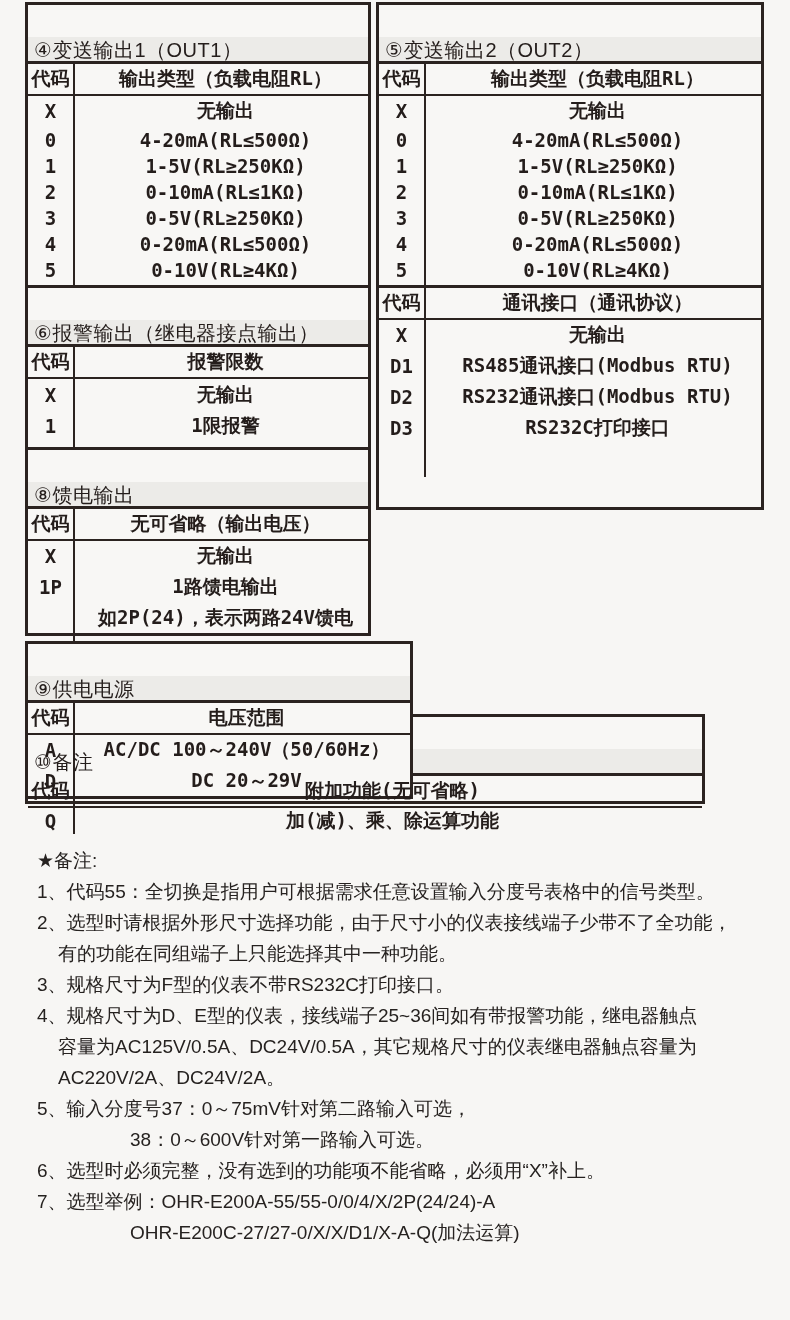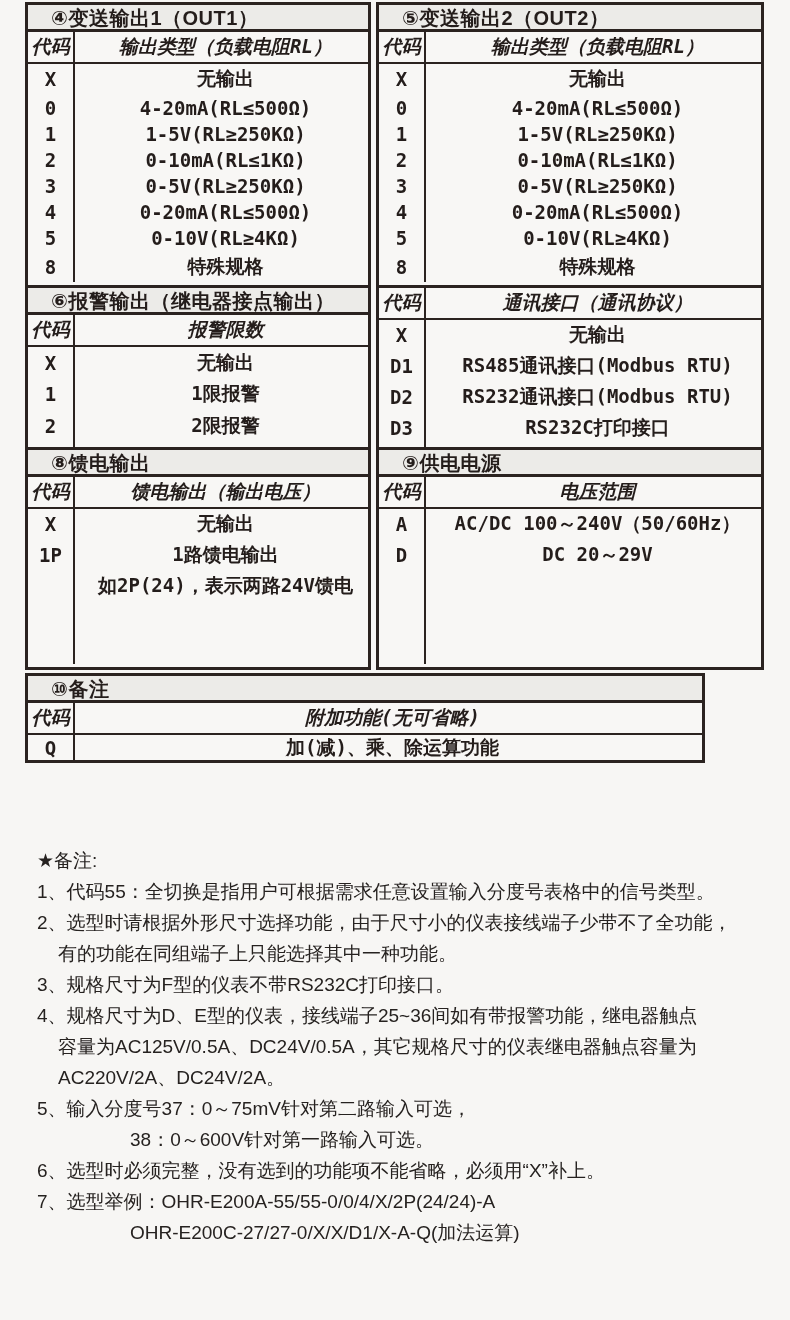--- a/index.html
+++ b/index.html
@@ -23,34 +23,35 @@
   .quad{
     border:3px solid var(--bd);
     background:var(--cellbg);
   }
   .quad.l{width:346px;}
   .quad.r{width:388px;}
   .pair1{height:286px;}
   .pair1 .quad{height:286px;}
   .pair2{height:165px;}
   .pair2 .quad{height:225px;}
-  .pair3{height:229px;}
+  .pair3{height:270px;flex-direction:column;}
   .pair3 .quad{height:223px;}
   .quad10{width:680px;height:90px;}
   .q-title{
     height:27px;
     background:var(--titlebg);
     border-bottom:3px solid var(--bd);
     font-size:20px;
-    font-weight:700;
+    font-weight:400;
     line-height:26px;
-    padding-left:23px;
+    padding-left:6px;
     letter-spacing:0.5px;
     white-space:nowrap;
     font-family:"Liberation Sans","DejaVu Sans",sans-serif;
+    margin-top:32px;
   }
   table{
     width:100%;
     height:calc(100% - 30px);
     border-collapse:collapse;
     table-layout:fixed;
     font-family:"DejaVu Sans Mono","Liberation Mono",monospace;
   }
   th,td{
     font-size:19px;
@@ -64,21 +65,20 @@
     text-align:center;
     border-right:2px solid var(--bd);
   }
   th.desc,td.desc{
     text-align:center;
     padding-left:8px;
   }
   tr.hdr th{
     border-bottom:2px solid var(--bd);
     height:31px;
-    font-style:italic;
   }
   table.fixedrows tr.r{height:31px;}
   tr.filler td{height:auto;}
   
   .notes{
     position:absolute;
     left:37px;
     top:845px;
     width:710px;
     font-size:19px;
@@ -269,21 +269,21 @@
       <div class="quad l">
         <div class="q-title">⑧馈电输出</div>
         <table class="fixedrows">
           <colgroup>
               <col class="codecol">
               <col>
             </colgroup>
           <tbody>
               <tr class="hdr">
             <th class="code">代码</th>
-            <th class="desc">馈电输出（输出电压）</th>
+            <th class="desc">无可省略（输出电压）</th>
           </tr>
           <tr class="r">
                 <td class="code">X</td>
                 <td class="desc">无输出</td>
               </tr>
           <tr class="r">
                 <td class="code">1P</td>
                 <td class="desc">1路馈电输出</td>
               </tr>
           <tr class="r">

